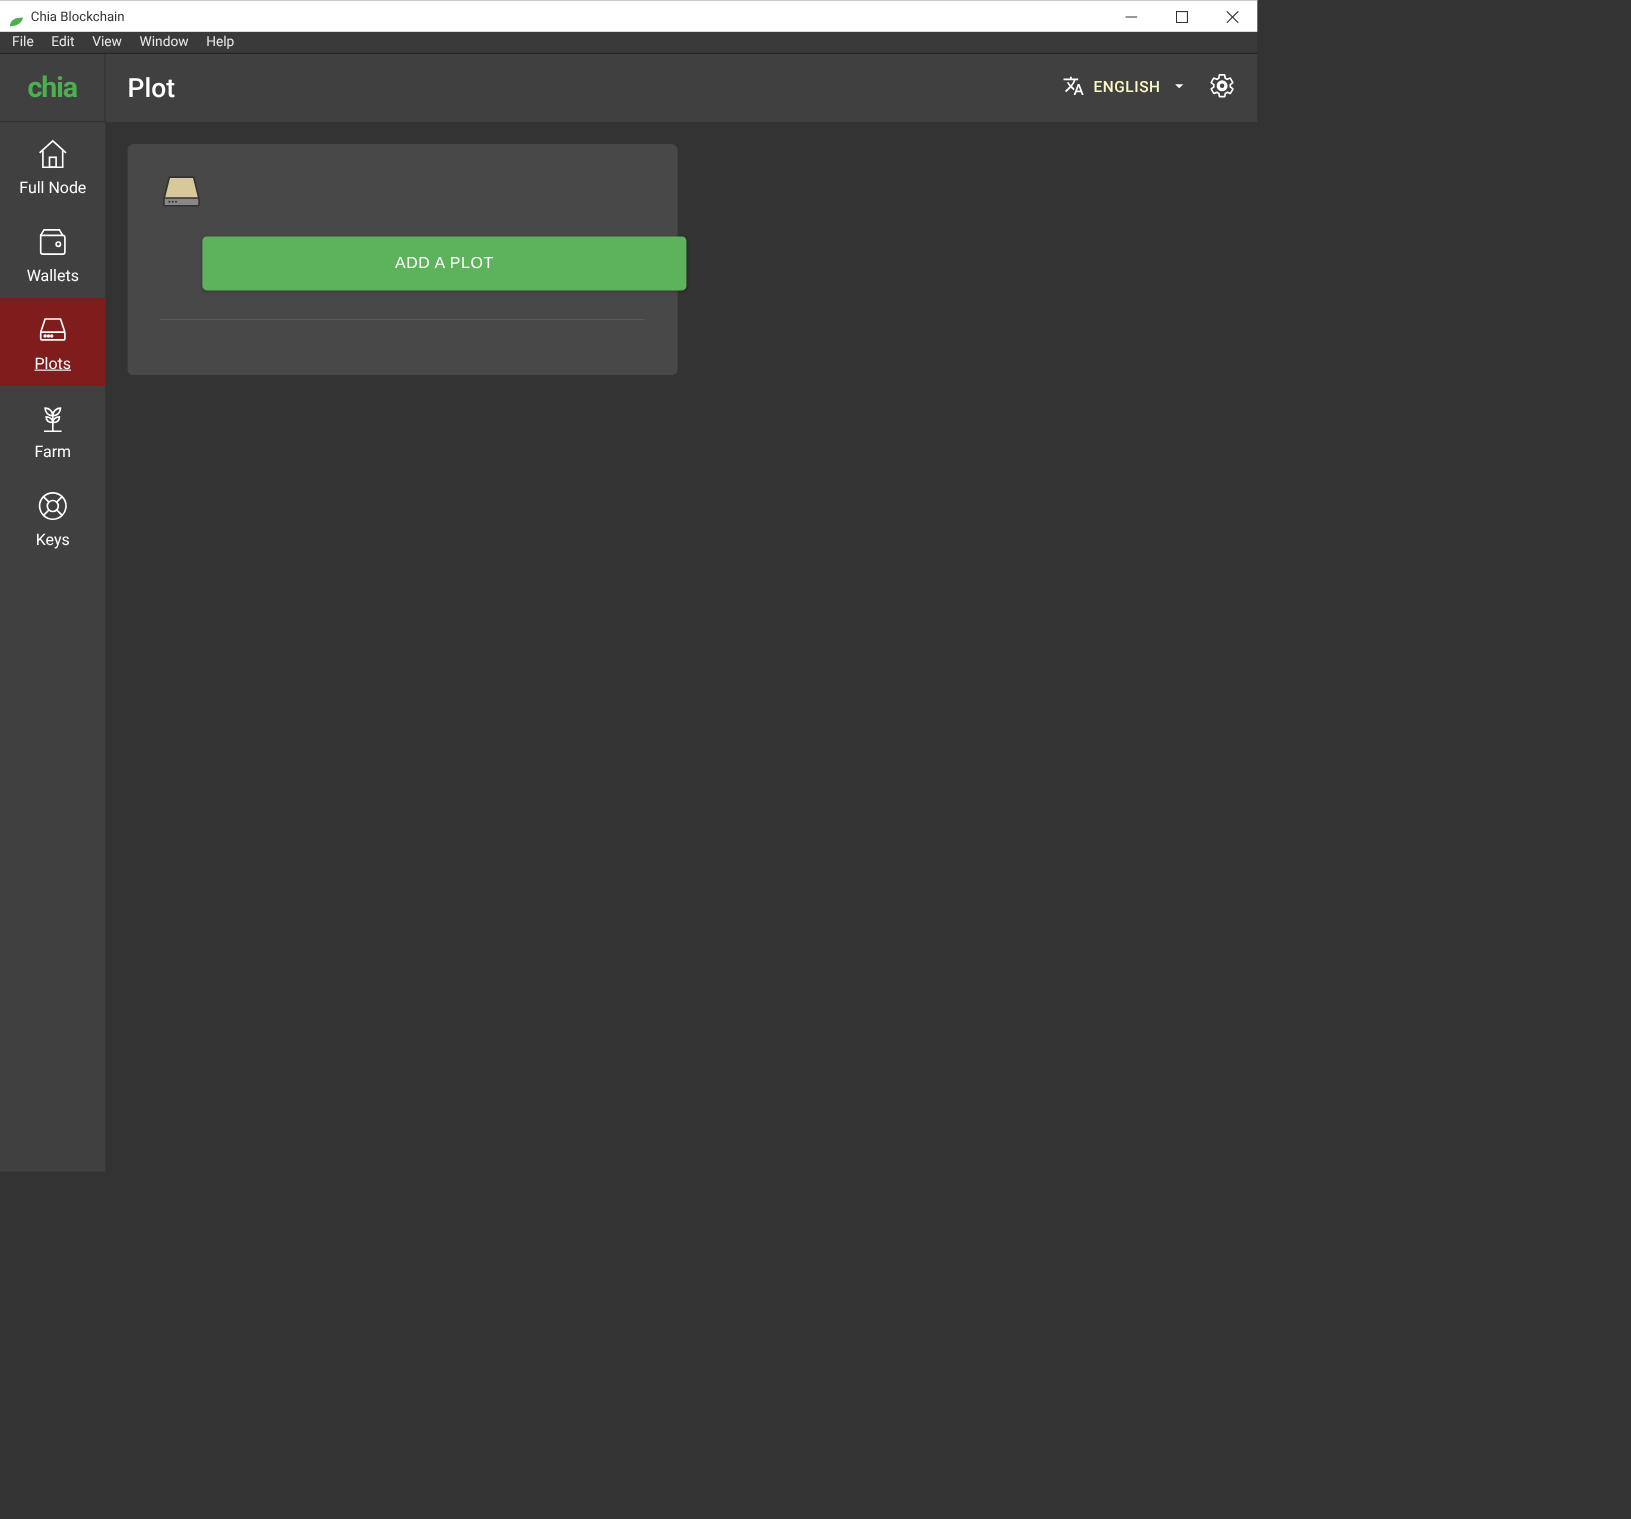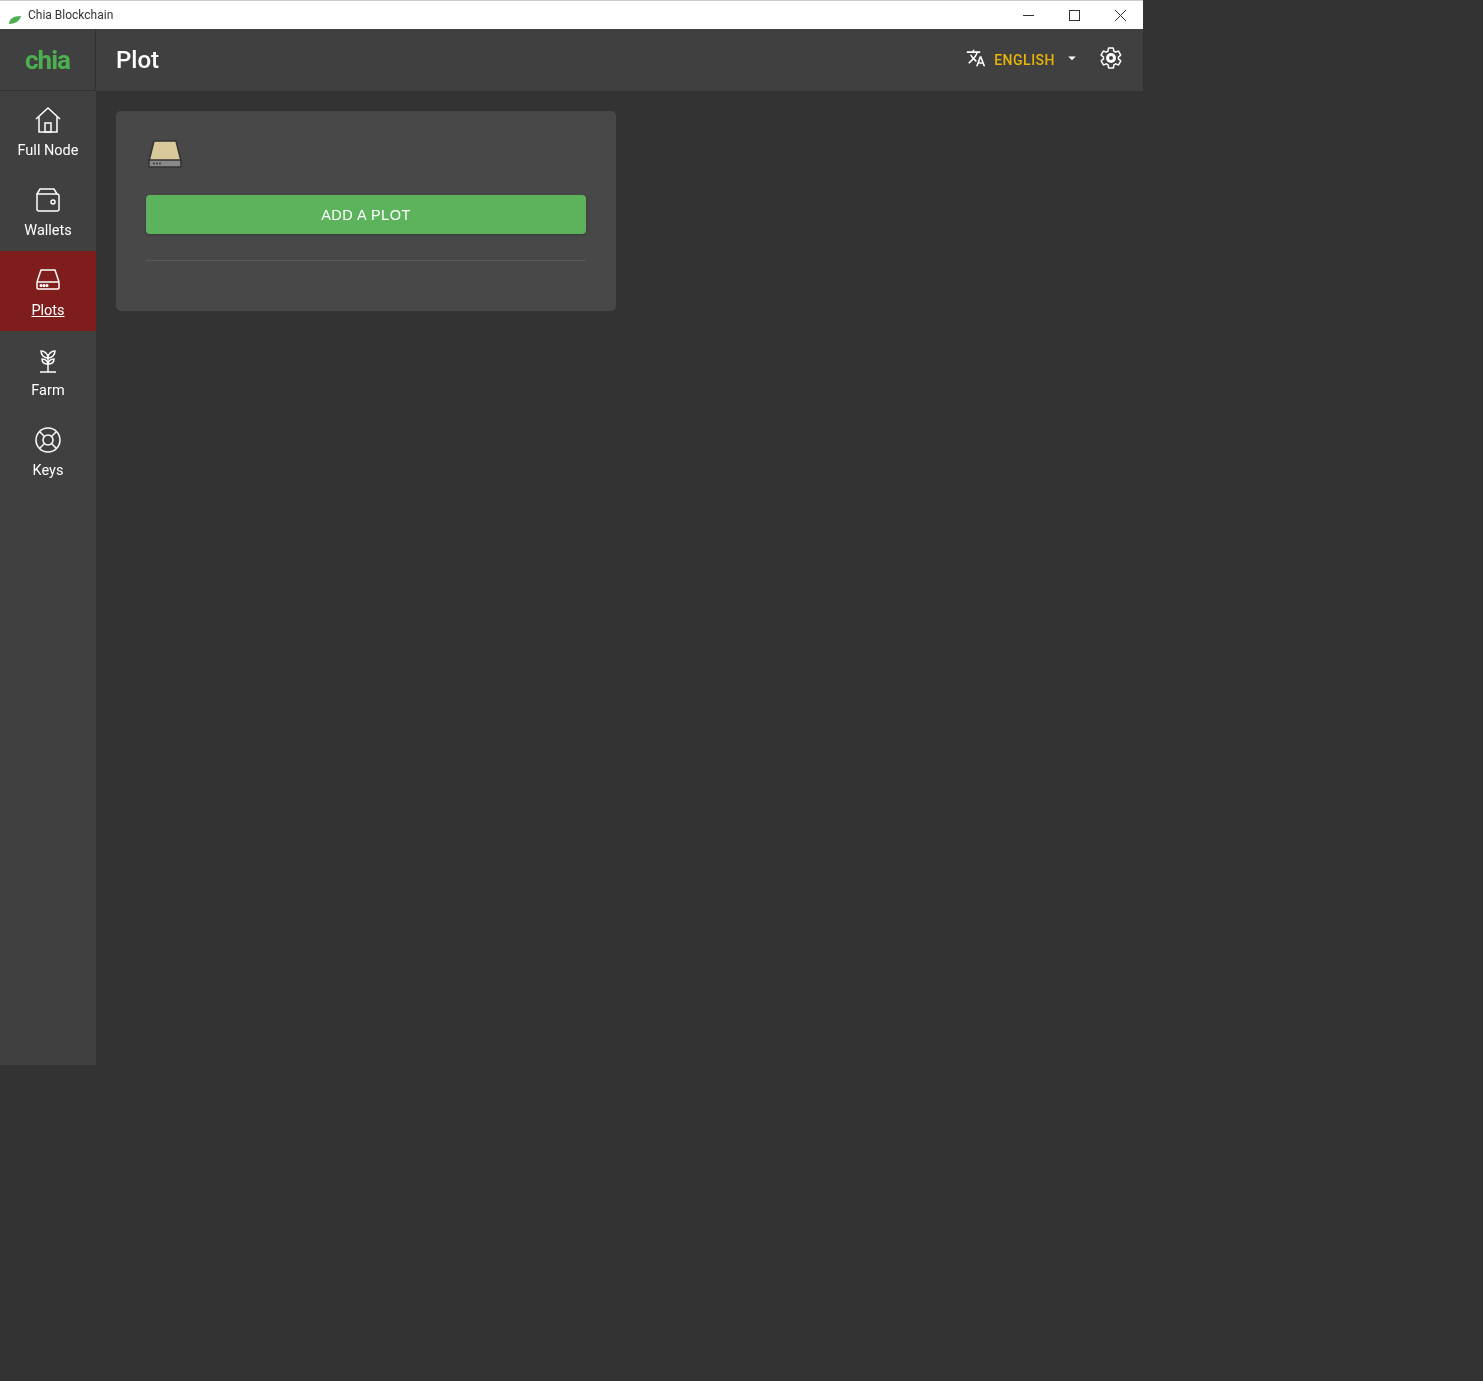--- a/index.html
+++ b/index.html
@@ -29,30 +29,30 @@
   .nav-item { height: 80px; display: flex; flex-direction: column; align-items: center; justify-content: center; gap: 6px; cursor: pointer; color: #fff; }
   .nav-item.active { background: #7f1d1d; text-decoration: underline; }
   .nav-icon { width: 32px; height: 32px; display: flex; align-items: center; justify-content: center; }
   .nav-label { font-size: 14.5px; color: #fff; }
   
   
   .main { flex: 1; background: #333333; display: flex; flex-direction: column; }
   .topbar { height: 62px; background: #404040; display: flex; align-items: center; justify-content: space-between; padding: 0 20px; }
   .page-title { color: #fff; font-size: 24px; font-weight: 500; }
   .topbar-right { display: flex; align-items: center; gap: 18px; }
-  .lang-selector { display: flex; align-items: center; gap: 8px; color: #eab308; cursor: pointer; }
+  .lang-selector { display: flex; align-items: center; gap: 8px; color: #fef9c3; cursor: pointer; }
   .lang-label { font-size: 14px; font-weight: 500; letter-spacing: 0.5px; }
   
   
   .content { flex: 1; padding: 20px; }
   .card { width: 500px; background: #484848; border-radius: 5px; padding: 28px 30px 30px 30px; }
   .hdd-icon { margin-bottom: 22px; }
   .card-text { color: #e6e6e6; font-size: 16.5px; line-height: 1.45; margin-bottom: 24px; }
   .link { color: #4caf50; cursor: pointer; }
-  .add-btn { width: 100%; height: 39px; background: #5cb35c; color: #fff; border: none; border-radius: 4px; font-size: 14.5px; font-weight: 500; letter-spacing: 0.5px; cursor: pointer; box-shadow: 0 1px 3px rgba(0,0,0,0.2); }
+  .add-btn { width: 100%; height: 49px; background: #5cb35c; color: #fff; border: none; border-radius: 4px; font-size: 14.5px; font-weight: 500; letter-spacing: 0.5px; cursor: pointer; box-shadow: 0 1px 3px rgba(0,0,0,0.2); margin-left: 38px; }
   .divider { height: 1px; background: #5a5a5a; margin: 26px 0 20px 0; }
   .existing-text { color: #e6e6e6; font-size: 16.5px; }
 </style>
 </head>
 <body>
 
 <div class="window">
 
   <div class="titlebar">
     <div class="titlebar-left">
@@ -76,20 +76,27 @@
       </div>
       <div class="win-btn">
         <svg viewBox="0 0 11 11">
             <line x1="0" y1="0" x2="11" y2="11" stroke="#333" stroke-width="1"></line>
             <line x1="11" y1="0" x2="0" y2="11" stroke="#333" stroke-width="1"></line>
           </svg>
       </div>
     </div>
   </div>
 
+  <div class="menubar">
+    <span class="menu-item">File</span>
+    <span class="menu-item">Edit</span>
+    <span class="menu-item">View</span>
+    <span class="menu-item">Window</span>
+    <span class="menu-item">Help</span>
+  </div>
 
   <div class="app-body">
 
     <div class="sidebar">
       <div class="logo-cell">
         <span class="logo-text">chia</span>
       </div>
 
       <div class="nav-item">
         <span class="nav-icon">

